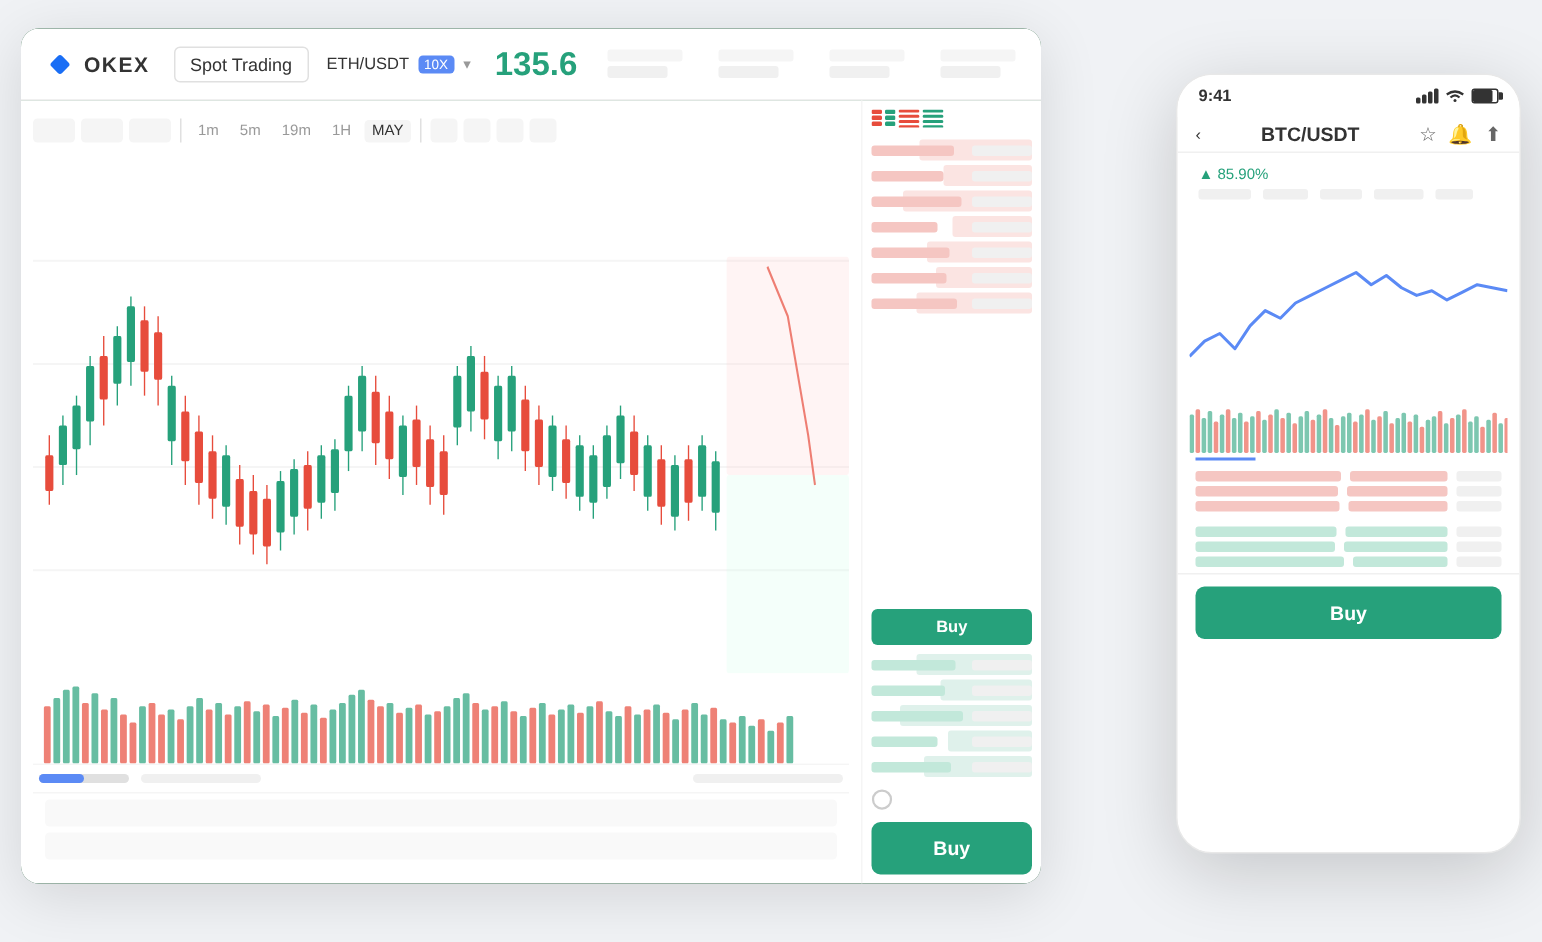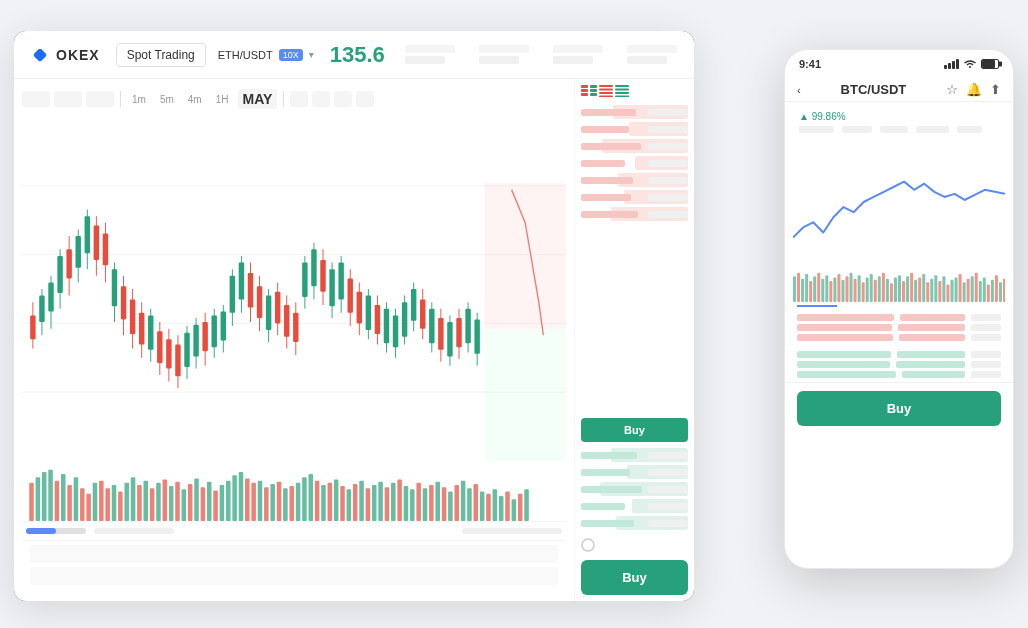--- a/index.html
+++ b/index.html
@@ -25,21 +25,20 @@
     
     .desktop-platform {
       width: 680px;
       height: 570px;
       background: #14532d;
       border-radius: 12px;
       box-shadow: 0 8px 40px rgba(0,0,0,0.12);
       overflow: hidden;
       position: relative;
       flex-shrink: 0;
-      margin-top: 12px;
     }
 
     
     .top-bar {
       display: flex;
       align-items: center;
       padding: 10px 16px;
       background: #fff;
       border-bottom: 1px solid #f0f0f0;
       height: 48px;
@@ -616,23 +615,23 @@
 
       <div class="chart-area">
 
         <div class="chart-toolbar">
           <div class="toolbar-btn"></div>
           <div class="toolbar-btn"></div>
           <div class="toolbar-btn"></div>
           <div class="toolbar-sep"></div>
           <span class="timeframe-btn" style="font-size:10px;color:#999">1m</span>
           <span class="timeframe-btn" style="font-size:10px;color:#999">5m</span>
-          <span class="timeframe-btn" style="font-size:10px;color:#999">4m</span>
+          <span class="timeframe-btn" style="font-size:10px;color:#999">19m</span>
           <span class="timeframe-btn" style="font-size:10px;color:#999">1H</span>
-          <span class="timeframe-btn active" style="font-size:14px;color:#333;font-weight:700">MAY</span>
+          <span class="timeframe-btn active" style="font-size:10px;color:#333;font-weight:400">MAY</span>
           <div class="toolbar-sep"></div>
           <div class="chart-icon"></div>
           <div class="chart-icon"></div>
           <div class="chart-icon"></div>
           <div class="chart-icon"></div>
         </div>
 
         <div class="candlestick-chart">
           <svg class="candlestick-svg" viewBox="0 0 600 260" preserveAspectRatio="none">
 
@@ -1035,21 +1034,21 @@
       <span class="mobile-back">‹ </span>
       <span class="mobile-pair-title">BTC/USDT</span>
       <div class="mobile-nav-icons">
         <span class="nav-icon">☆</span>
         <span class="nav-icon">🔔</span>
         <span class="nav-icon">⬆</span>
       </div>
     </div>
 
     <div class="mobile-price-section">
-      <div class="mobile-price-change">▲ 99.86%</div>
+      <div class="mobile-price-change">▲ 85.90%</div>
       <div class="mobile-price-stats">
         <div class="mobile-stat" style="width:35px"></div>
         <div class="mobile-stat" style="width:30px"></div>
         <div class="mobile-stat" style="width:28px"></div>
         <div class="mobile-stat" style="width:33px"></div>
         <div class="mobile-stat" style="width:25px"></div>
       </div>
     </div>
 
     <div class="mobile-chart-area">

